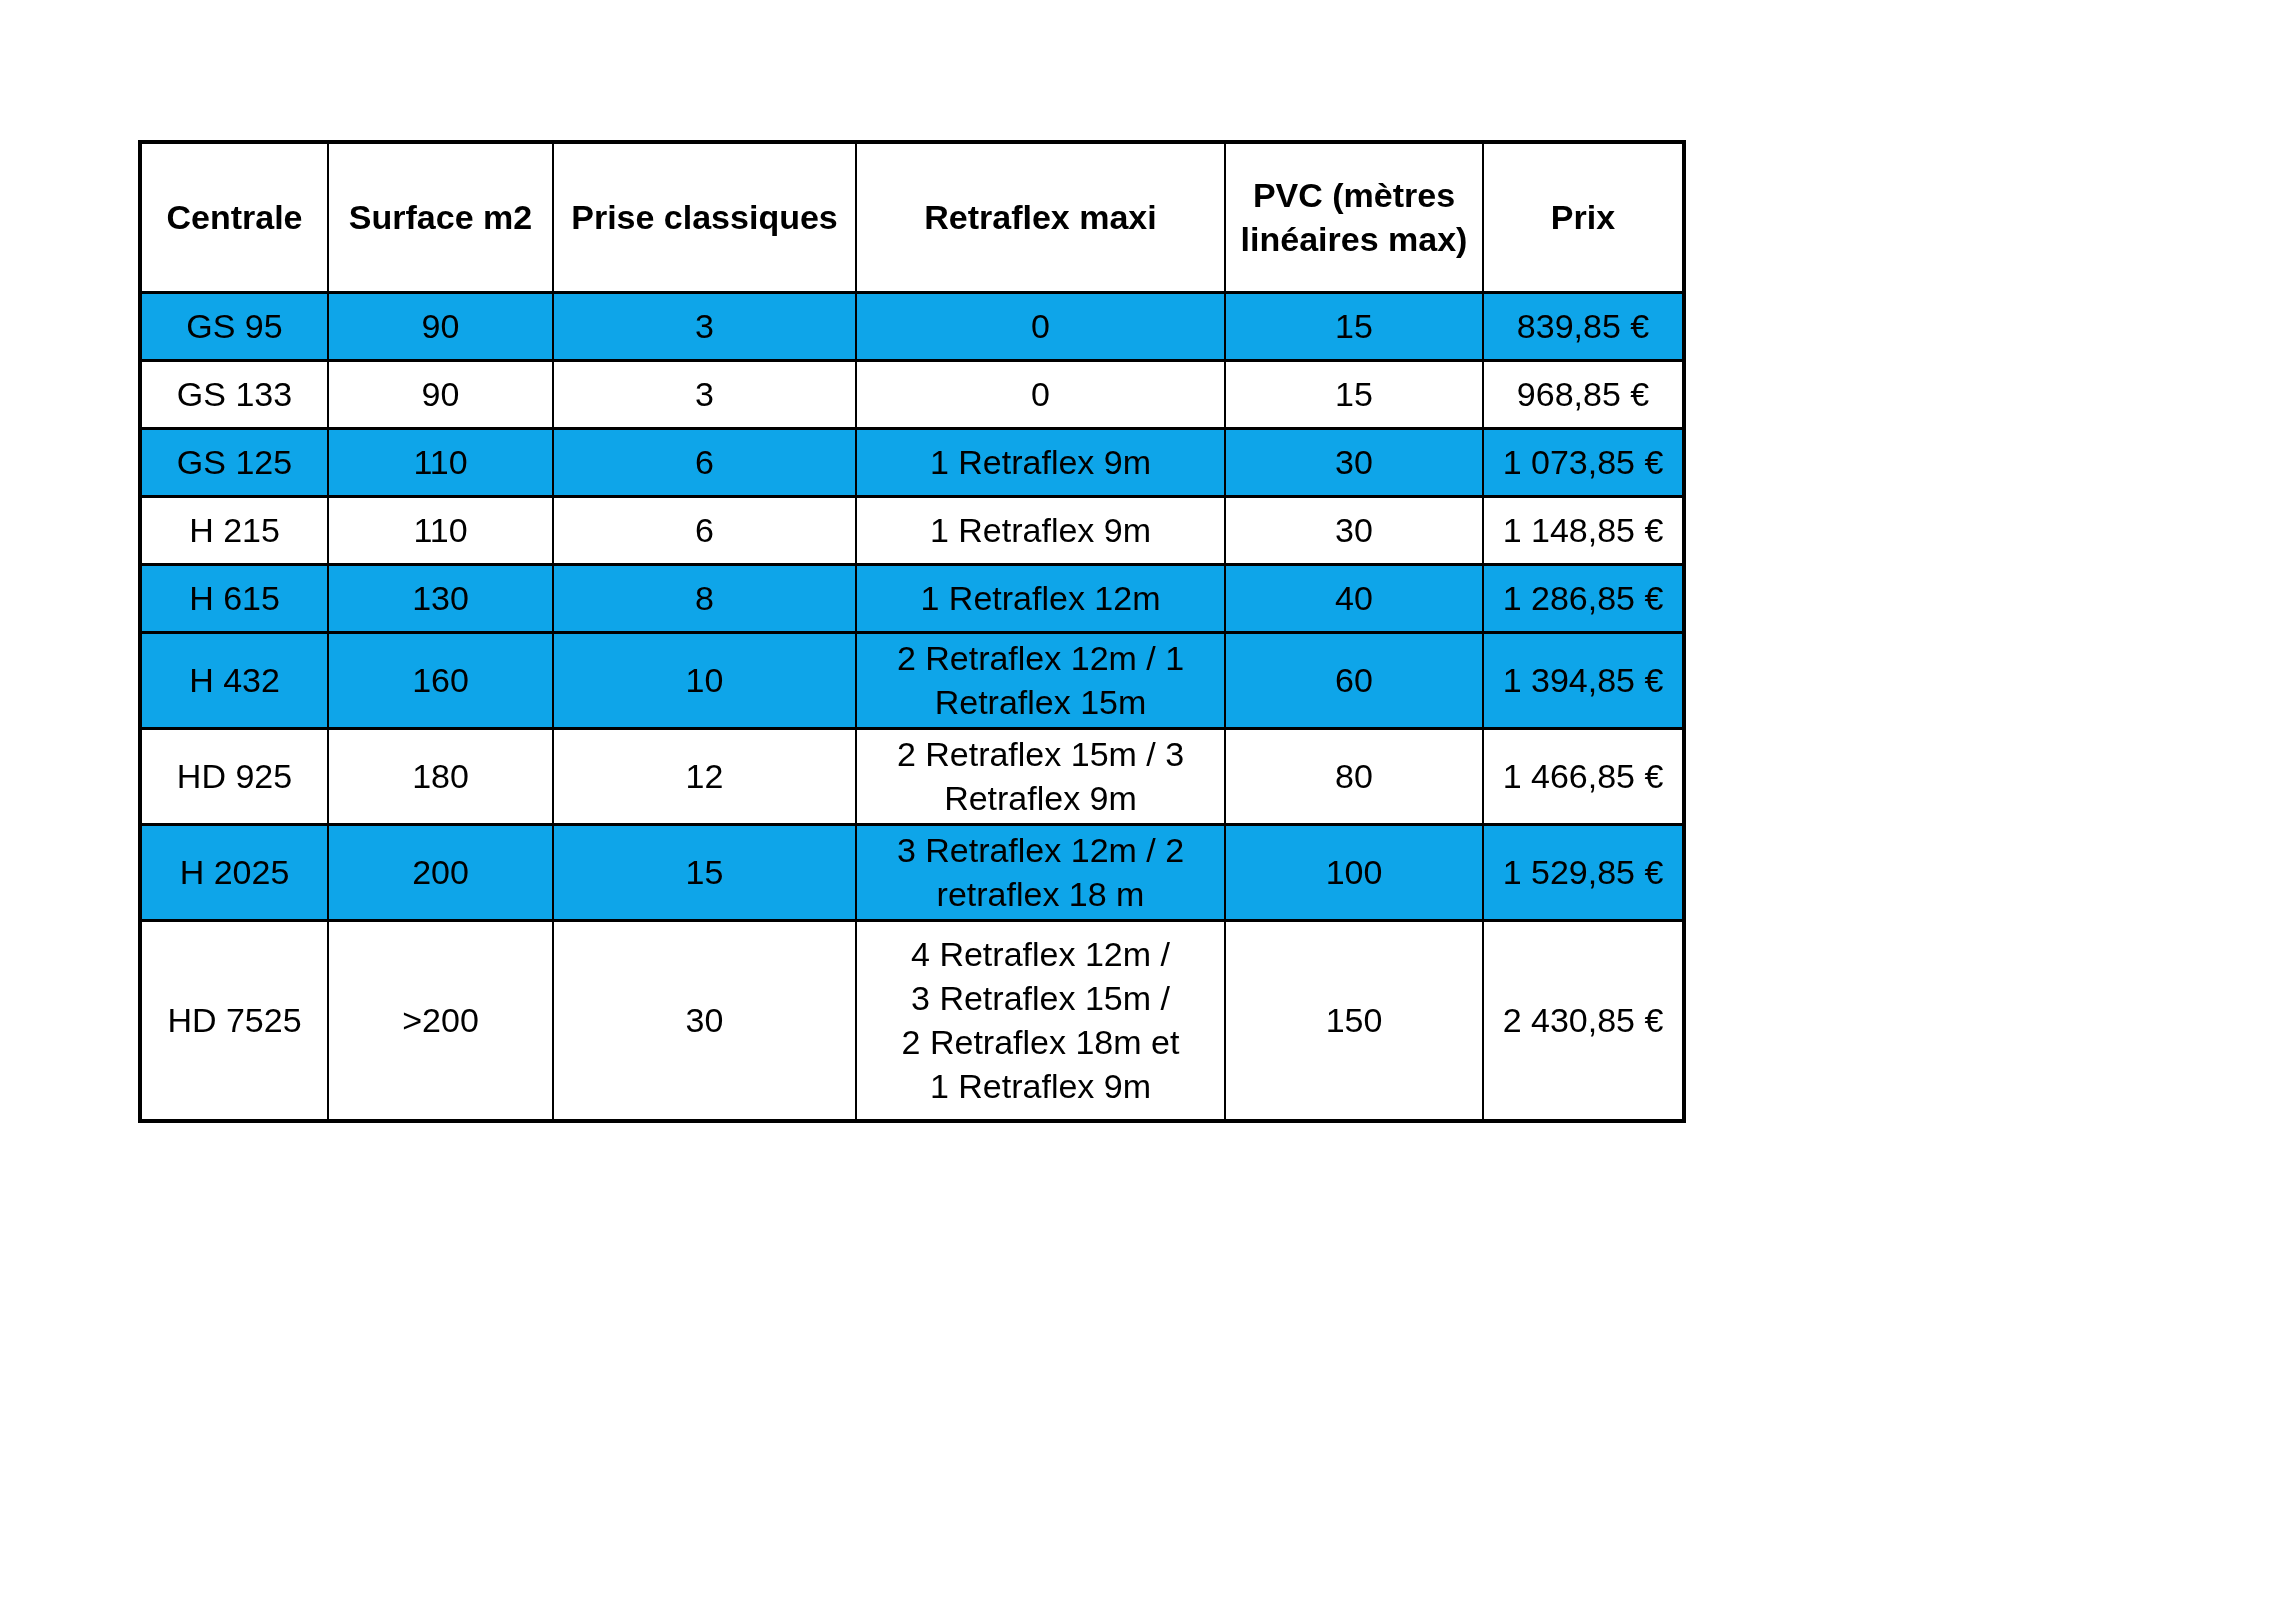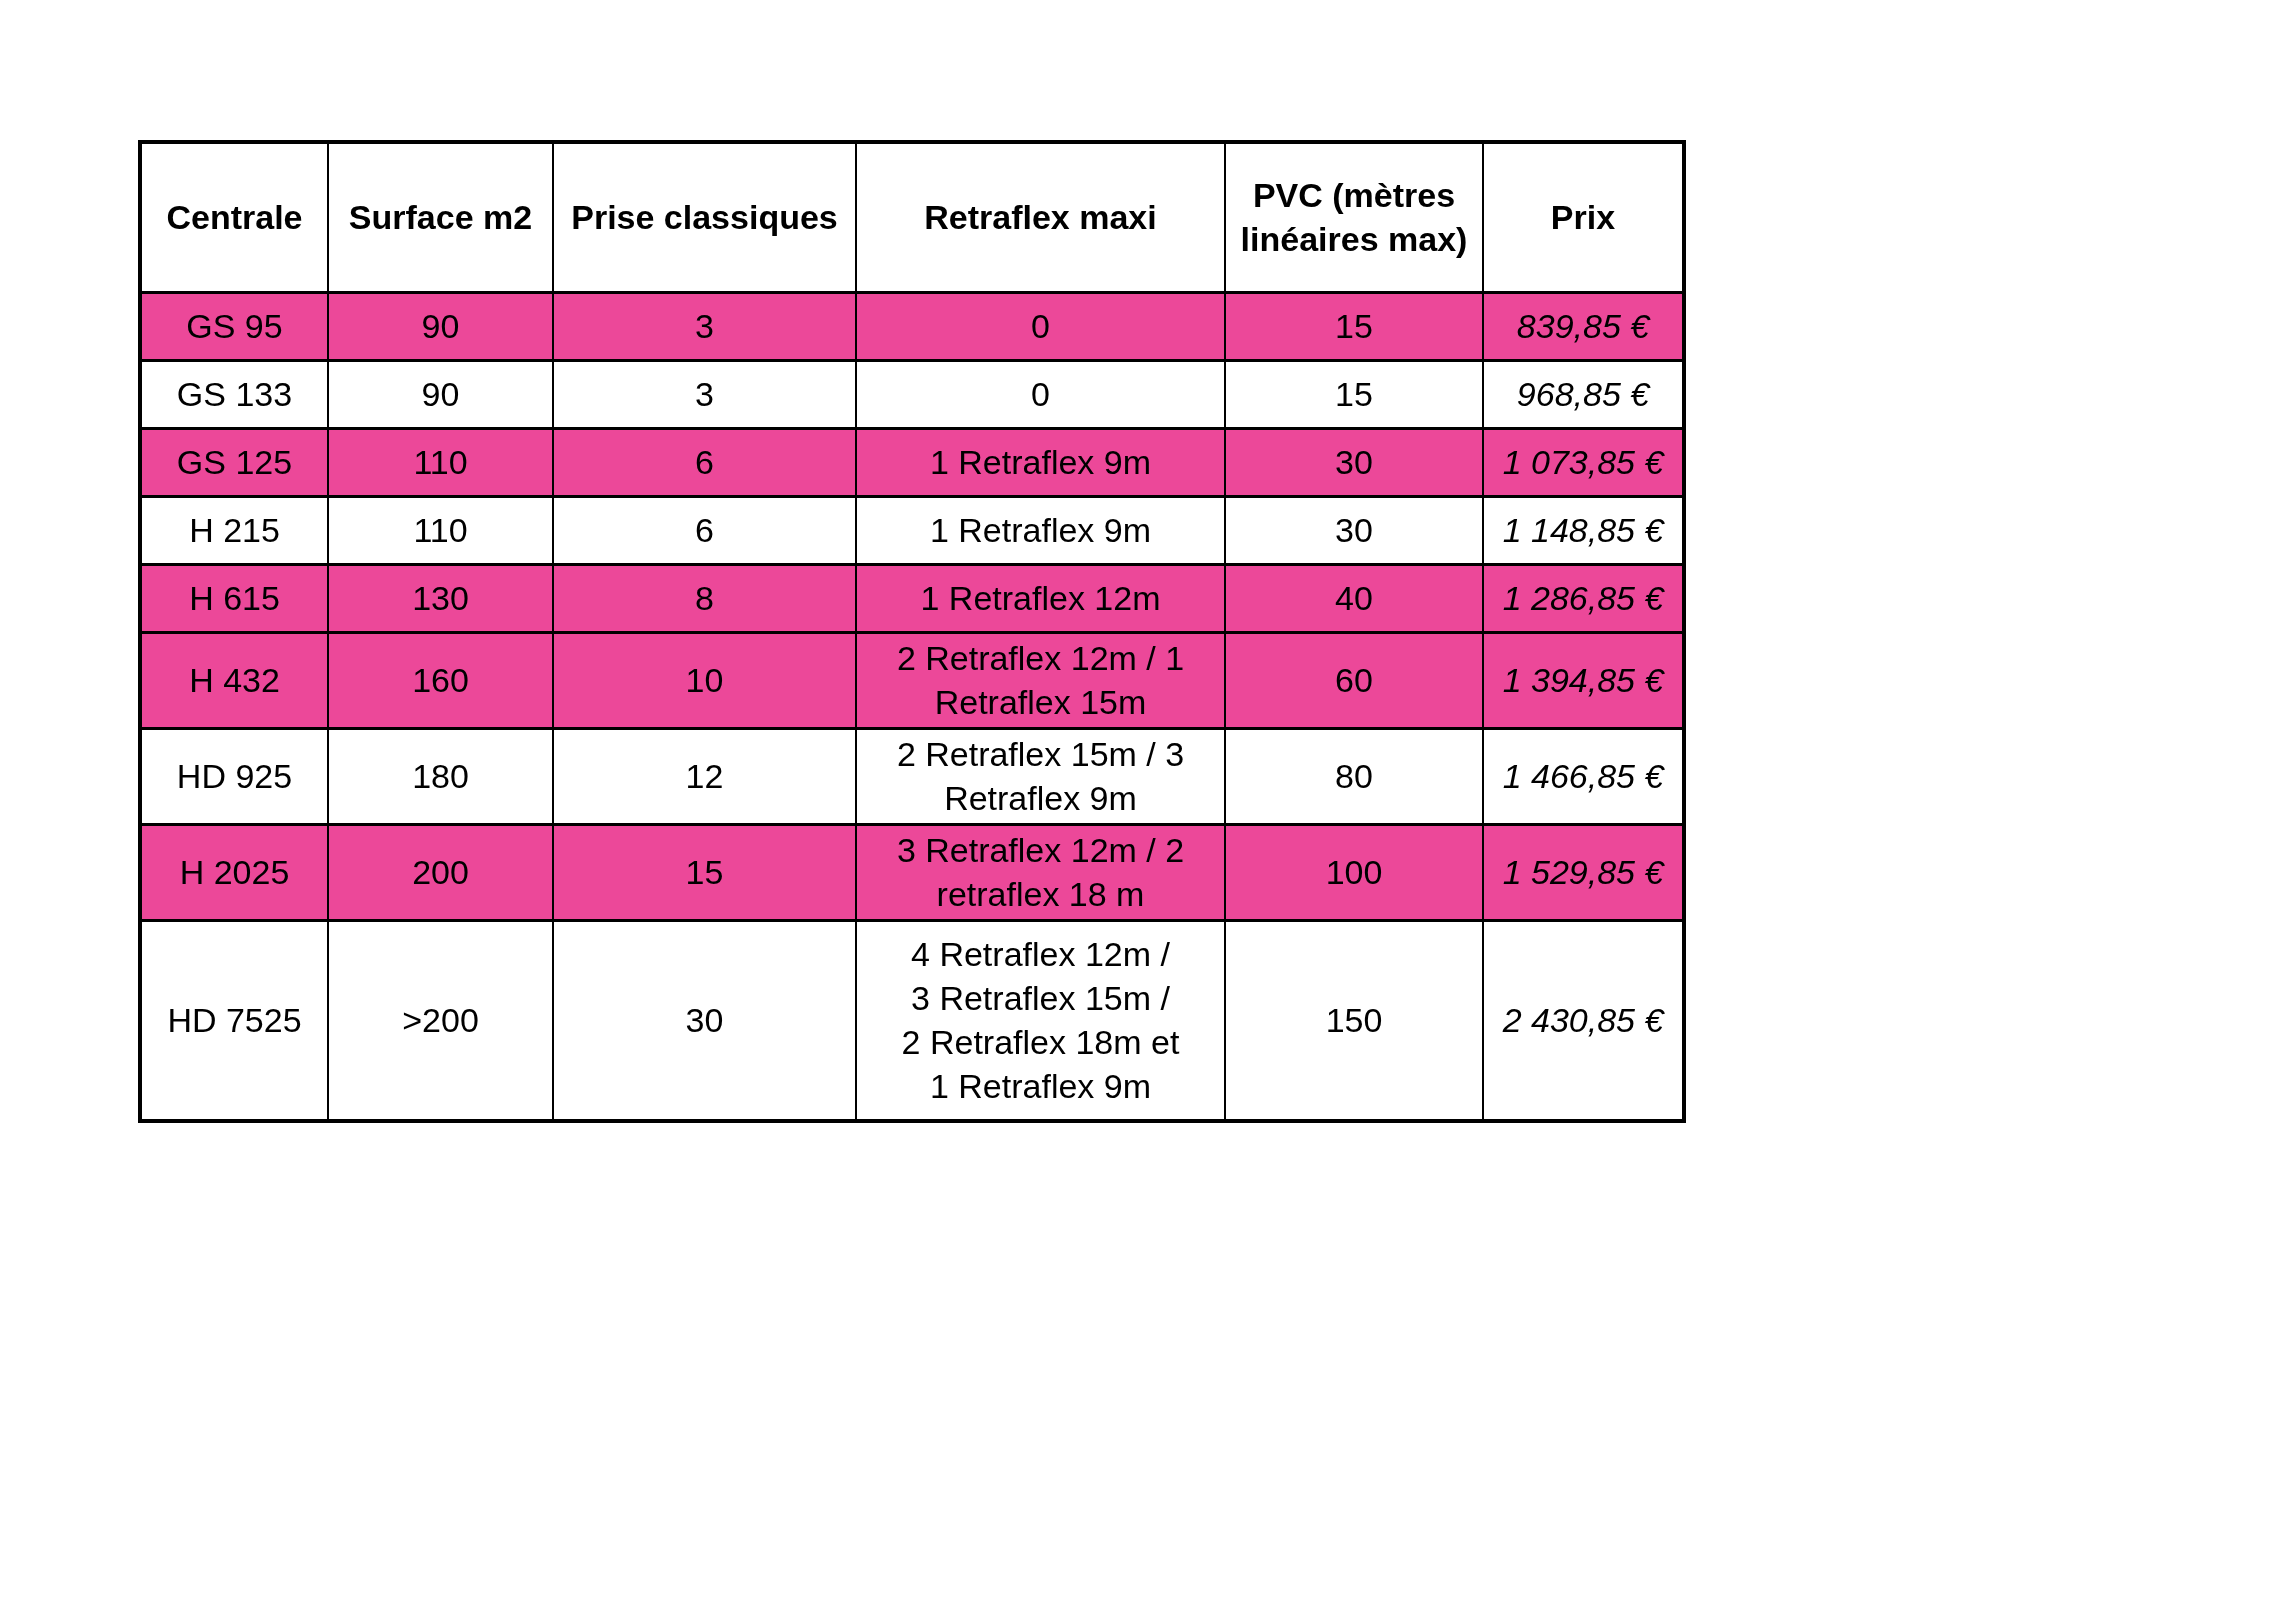--- a/index.html
+++ b/index.html
@@ -34,31 +34,30 @@
     overflow: hidden;
     padding: 1.6px 4.9px;
   }
   table.pricing th {
     font-weight: bold;
   }
   tr.row-header { height: 150px; }
   tr.row-s { height: 68px; }
   tr.row-m { height: 96px; }
   tr.row-l { height: 201px; }
-  tr.shaded td { background: #ec4899; }
+  tr.shaded td { background: #0ea5e9; }
   td.col-centrale {
     text-align: left;
     padding-left: 6.6px;
     white-space: nowrap;
   }
   td.col-prix {
     text-align: right;
     padding-right: 16.4px;
     white-space: nowrap;
-    font-style: italic;
   }
 </style>
 </head>
 <body>
 
 <div class="table-wrap">
   <table class="pricing">
     <colgroup>
       <col style="width:188px">
       <col style="width:225px">

